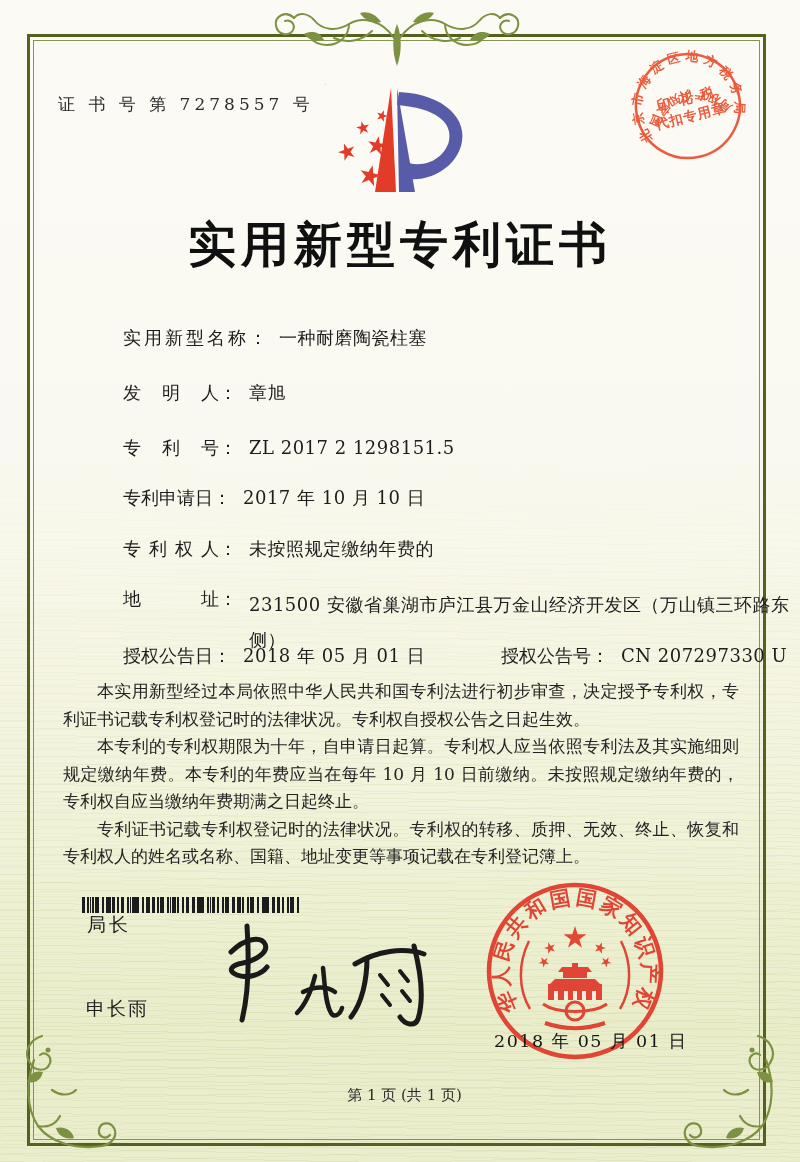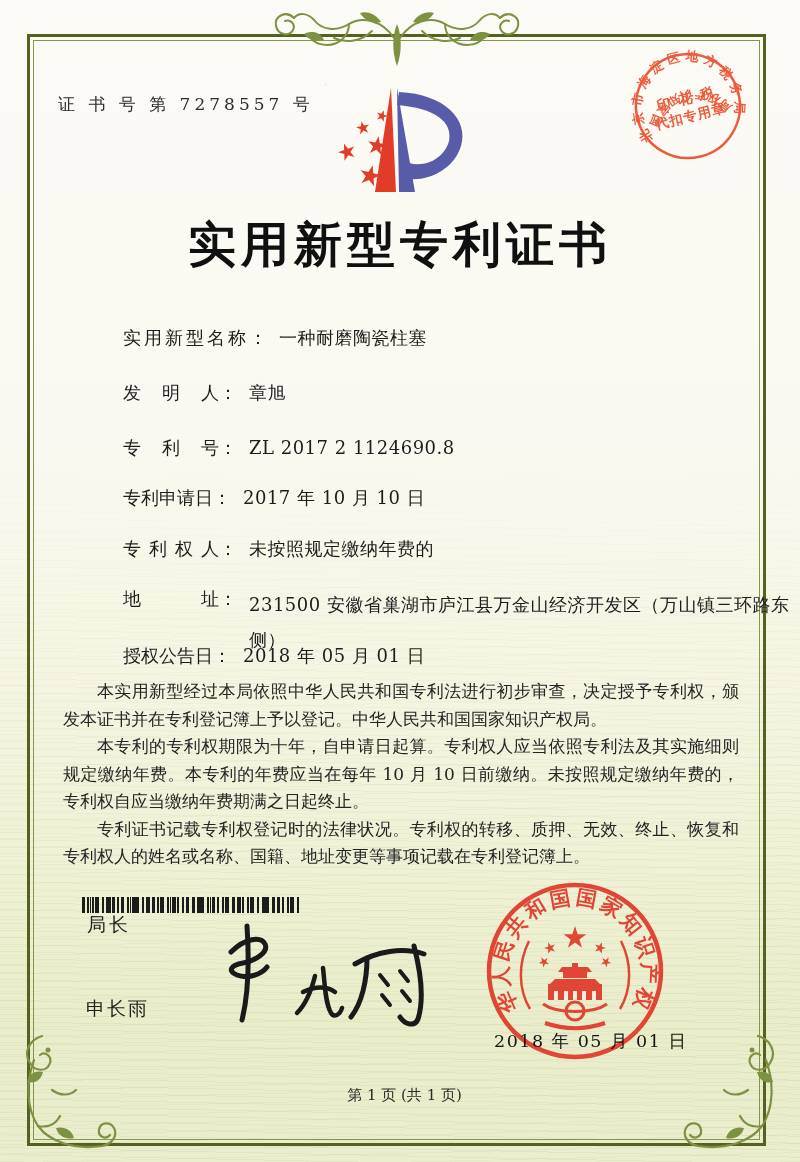--- a/index.html
+++ b/index.html
@@ -131,38 +131,41 @@
   <div class="title">实用新型专利证书</div>
 
   <div class="fields">
     <div class="frow r1">
       <span class="lab c6">实用新型名称</span><span class="colon">：</span><span class="val">一种耐磨陶瓷柱塞</span>
     </div>
     <div class="frow r2">
       <span class="lab c3">发明人</span><span class="colon">：</span><span class="val">章旭</span>
     </div>
     <div class="frow r3">
-      <span class="lab c3">专利号</span><span class="colon">：</span><span class="val">ZL 2017 2 1124690.8</span>
+      <span class="lab c3">专利号</span><span class="colon">：</span><span class="val">ZL 2017 2 1298151.5</span>
     </div>
     <div class="frow r4">
       <span class="lab c5">专利申请日</span><span class="colon">：</span><span class="val">2017 年 10 月 10 日</span>
     </div>
     <div class="frow r5">
       <span class="lab c4">专利权人</span><span class="colon">：</span><span class="val">未按照规定缴纳年费的</span>
     </div>
     <div class="frow r6">
       <span class="lab c2">地址</span><span class="colon">：</span><span class="val val-wrap">231500 安徽省巢湖市庐江县万金山经济开发区（万山镇三环路东侧）</span>
     </div>
     <div class="frow r7">
       <span class="lab c5">授权公告日</span><span class="colon">：</span><span class="val">2018 年 05 月 01 日</span>
+      <span class="grant-right">
+        <span class="lab c5">授权公告号</span><span class="colon">：</span><span class="val">CN 207297330 U</span>
+      </span>
     </div>
   </div>
 
   <div class="body-text">
-    <p>本实用新型经过本局依照中华人民共和国专利法进行初步审查，决定授予专利权，颁发本证书并在专利登记簿上予以登记。中华人民共和国国家知识产权局。</p>
+    <p>本实用新型经过本局依照中华人民共和国专利法进行初步审查，决定授予专利权，专利证书记载专利权登记时的法律状况。专利权自授权公告之日起生效。</p>
     <p>本专利的专利权期限为十年，自申请日起算。专利权人应当依照专利法及其实施细则规定缴纳年费。本专利的年费应当在每年 10 月 10 日前缴纳。未按照规定缴纳年费的，专利权自应当缴纳年费期满之日起终止。</p>
     <p>专利证书记载专利权登记时的法律状况。专利权的转移、质押、无效、终止、恢复和专利权人的姓名或名称、国籍、地址变更等事项记载在专利登记簿上。</p>
   </div>
 
   <div class="barcode"></div>
 
   <div class="signer-title">局长</div>
   <div class="signer-name">申长雨</div>
 
   <svg class="signature" viewBox="0 0 232 118">

